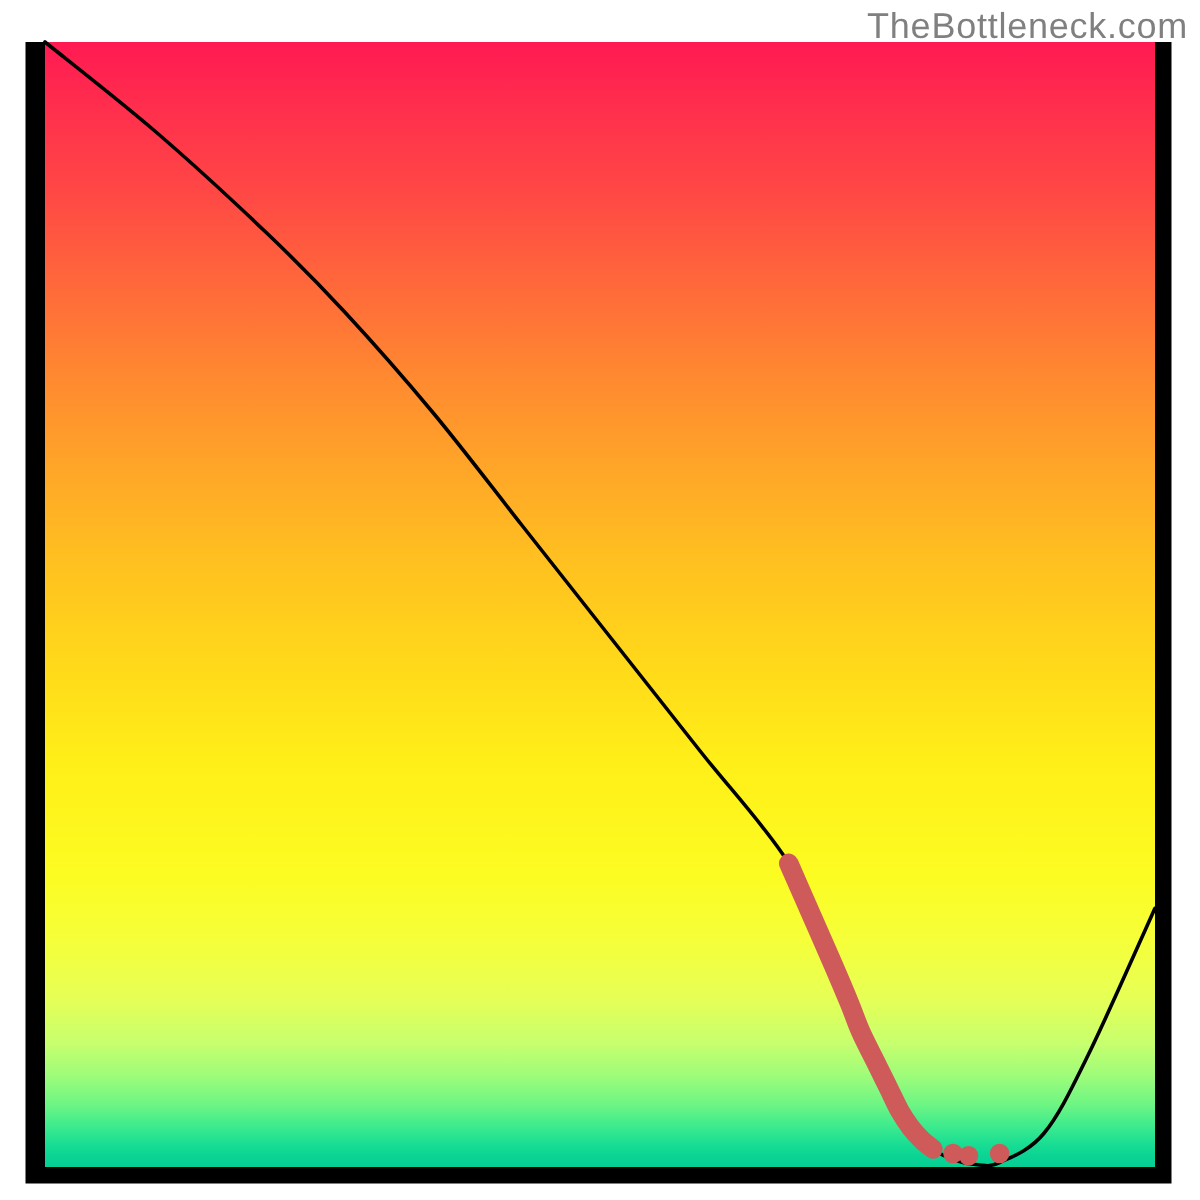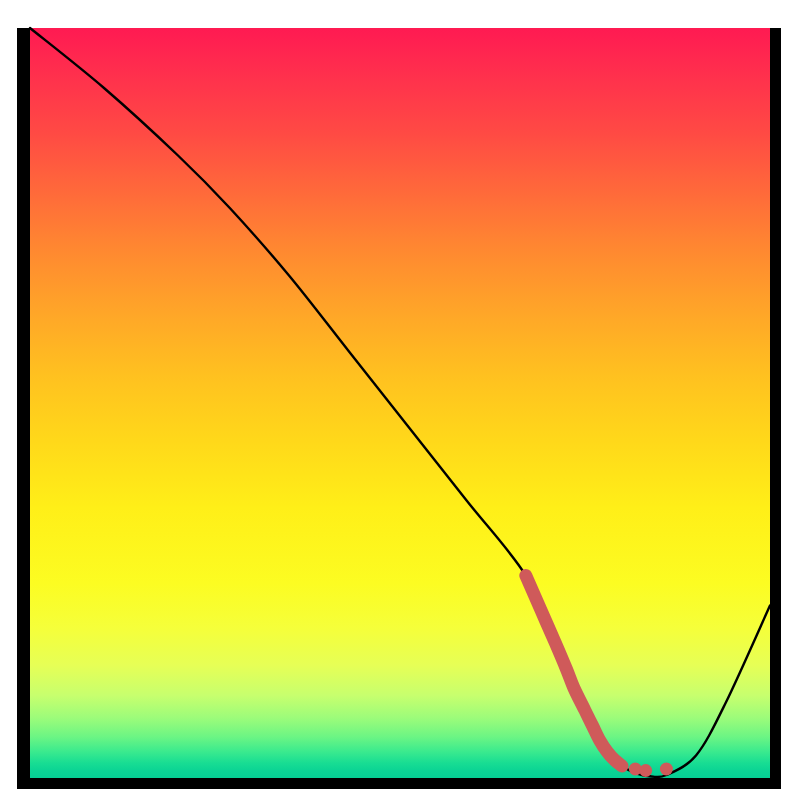--- a/index.html
+++ b/index.html
@@ -70,20 +70,21 @@
     left: 0; top: 0; right: 0; bottom: 0;
     width: 100%;
     height: 100%;
     overflow: visible;
   }
 </style>
 </head>
 <body>
 
 <div class="chart-wrap">
+  <div class="watermark">TheBottleneck.com</div>
 
   <div class="plot-outer">
     <div class="plot-inner">
       <svg class="curve-layer" viewBox="0 0 740 750" preserveAspectRatio="none">
         <path id="main-curve-path" fill="none" stroke="#000000" stroke-width="2.4" stroke-linecap="round" stroke-linejoin="round" d="M 0.00 0.00 C 12.33 10.00, 49.33 38.75, 74.00 60.00 C 98.67 81.25, 127.03 107.50, 148.00 127.50 C 168.97 147.50, 181.30 160.00, 199.80 180.00 C 218.30 200.00, 239.27 223.75, 259.00 247.50 C 278.73 271.25, 298.47 297.50, 318.20 322.50 C 337.93 347.50, 357.67 372.50, 377.40 397.50 C 397.13 422.50, 416.87 447.50, 436.60 472.50 C 456.33 497.50, 481.00 523.75, 495.80 547.50 C 510.60 571.25, 517.38 596.25, 525.40 615.00 C 533.42 633.75, 537.73 646.25, 543.90 660.00 C 550.07 673.75, 556.85 686.88, 562.40 697.50 C 567.95 708.13, 572.27 717.00, 577.20 723.75 C 582.13 730.50, 587.07 734.38, 592.00 738.00 C 596.93 741.63, 601.87 743.75, 606.80 745.50 C 611.73 747.25, 616.67 748.25, 621.60 748.50 C 626.53 748.75, 629.00 750.50, 636.40 747.00 C 643.80 743.50, 656.13 739.50, 666.00 727.50 C 675.87 715.50, 683.27 700.00, 695.60 675.00 C 707.93 650.00, 732.60 593.75, 740.00 577.50"></path>
         <path id="heavy-segment-path" fill="none" stroke="#cf5a5a" stroke-width="13" stroke-linecap="round" stroke-linejoin="round" d="M 495.80 547.50 C 498.27 553.13, 505.67 570.00, 510.60 581.25 C 515.53 592.50, 521.08 605.00, 525.40 615.00 C 529.72 625.00, 533.42 633.75, 536.50 641.25 C 539.58 648.75, 540.82 653.13, 543.90 660.00 C 546.98 666.88, 551.92 676.25, 555.00 682.50 C 558.08 688.75, 559.93 692.50, 562.40 697.50 C 564.87 702.50, 567.33 708.13, 569.80 712.50 C 572.27 716.88, 574.73 720.50, 577.20 723.75 C 579.67 727.00, 582.13 729.63, 584.60 732.00 C 587.07 734.38, 590.77 737.00, 592.00 738.00"></path>
         <g id="dots-group">
             <circle cx="605.32" cy="741.00" r="6.5" fill="#cf5a5a"></circle>
             <circle cx="615.68" cy="742.50" r="6.5" fill="#cf5a5a"></circle>
             <circle cx="636.40" cy="741.00" r="6.5" fill="#cf5a5a"></circle>

